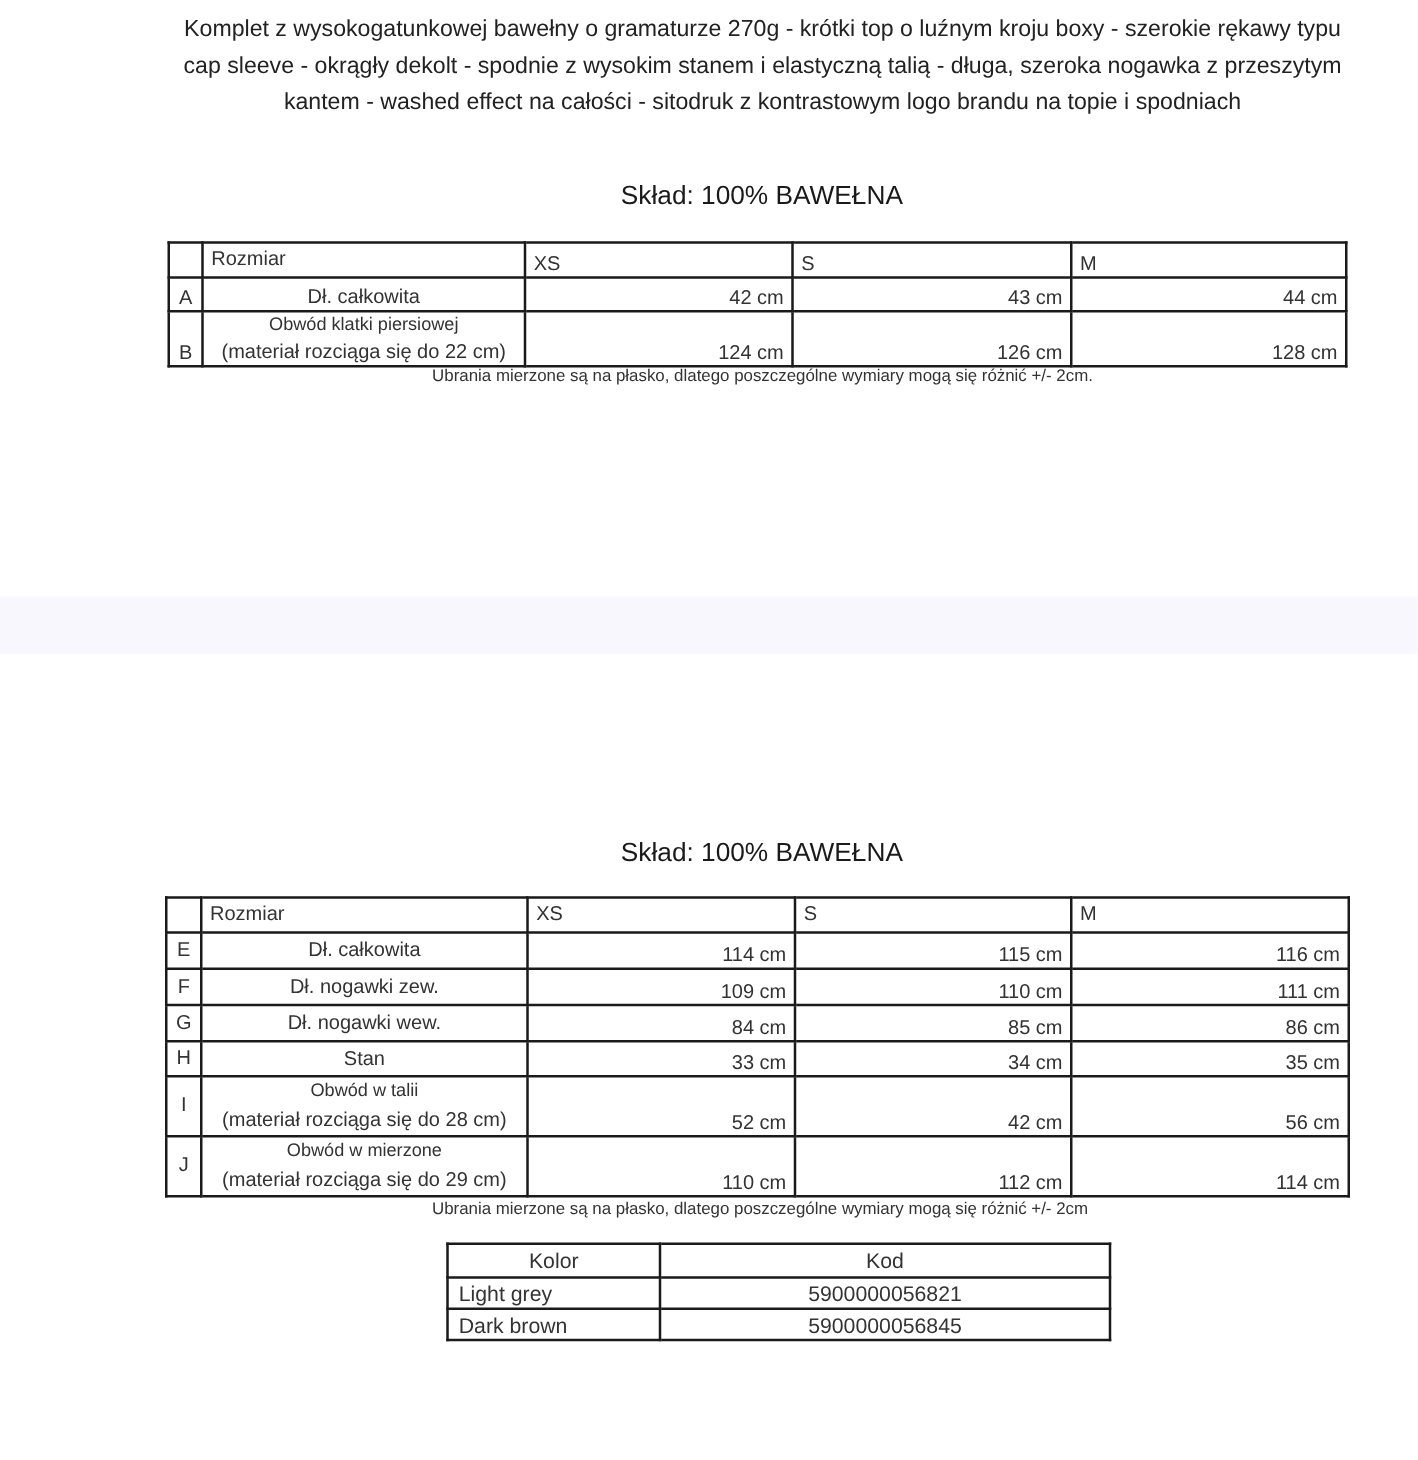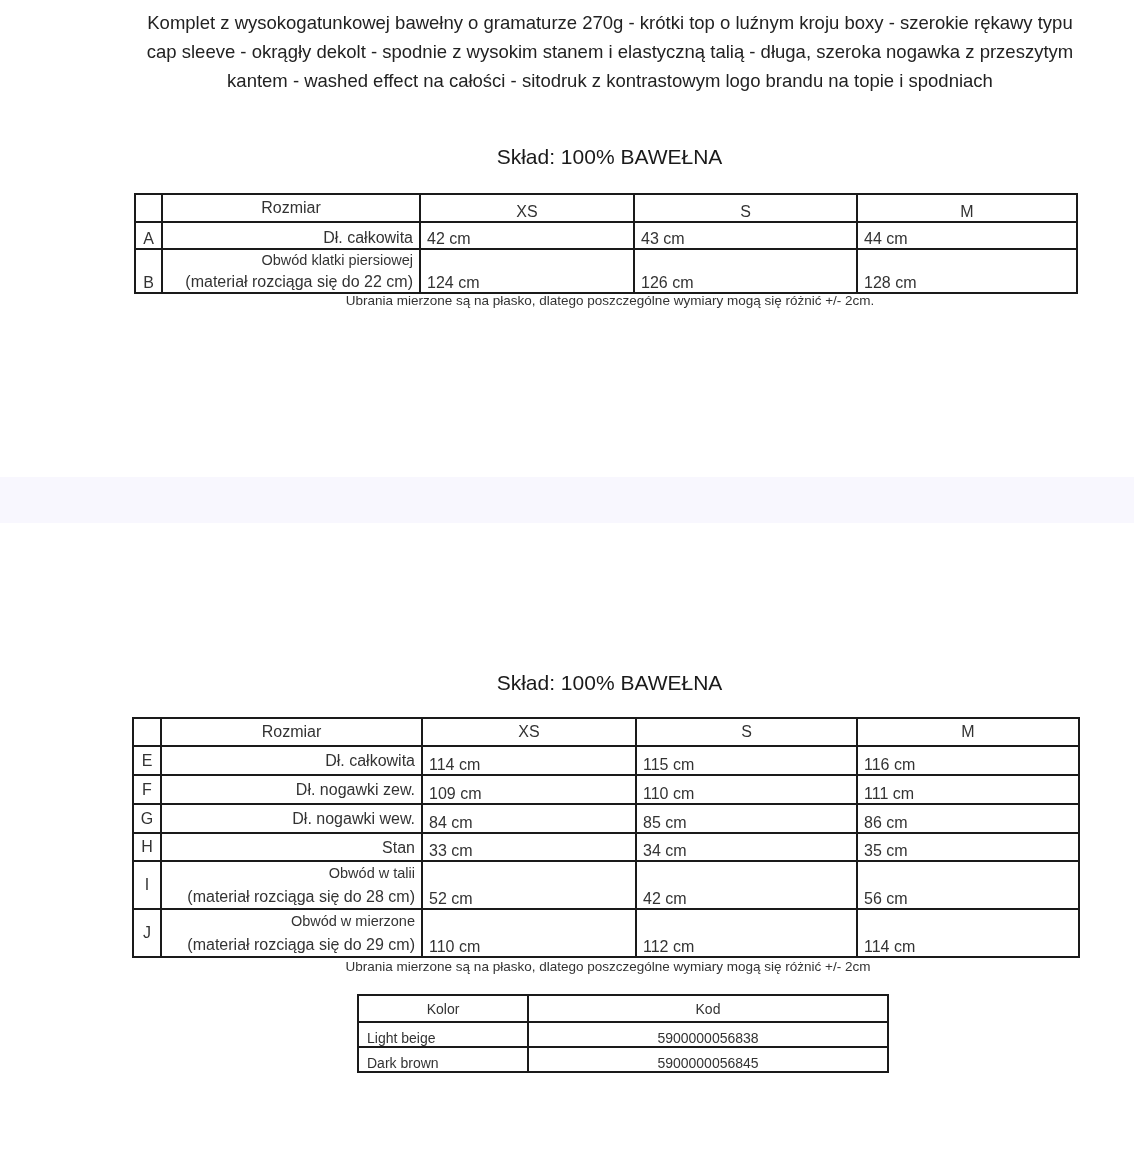--- a/index.html
+++ b/index.html
@@ -6,27 +6,27 @@
   body { width:1134px; height:1168px; position:relative; overflow:hidden;
          font-family:"Liberation Sans", "DejaVu Sans", sans-serif; color:#222; }
   .abs { position:absolute; }
   .desc { left:130px; top:8px; width:960px; text-align:center; font-size:18.5px; line-height:29px; color:#222; }
   .heading { left:0; width:1219px; text-align:center; font-size:21px; color:#1a1a1a; }
   .band { left:0; top:477px; width:1134px; height:46px; background:#f8f7fe; }
 
   table.grid { position:absolute; border-collapse:collapse; table-layout:fixed; font-size:16px; color:#333; }
   table.grid td { border:2px solid #1a1a1a; padding:0 6px; box-sizing:border-box; overflow:hidden; white-space:nowrap; }
   td.letter { text-align:center; padding:0; vertical-align:bottom; }
-  td.label { text-align:right; vertical-align:bottom; line-height:21px; }
-  td.hdr { text-align:center; vertical-align:bottom; }
-  td.val { text-align:left; vertical-align:bottom; padding-bottom:1px;margin-left:25px; }
+  td.label { text-align:center; vertical-align:bottom; line-height:21px; }
+  td.hdr { vertical-align:bottom; }
+  td.val { text-align:right; vertical-align:bottom; padding-bottom:1px;margin-left:25px; }
   .sub { font-size:14.5px; display:block; line-height:21px; }
   .note { font-size:13.5px; color:#333; text-align:center; white-space:nowrap; }
 
-  table.colors { position:absolute; border-collapse:collapse; table-layout:fixed; font-size:14px; color:#333; }
+  table.colors { position:absolute; border-collapse:collapse; table-layout:fixed; font-size:17px; color:#333; }
   table.colors td { border:2px solid #1a1a1a; padding:0 8px; box-sizing:border-box; height:25px; vertical-align:bottom; white-space:nowrap; }
   table.colors td.c { text-align:center; }
 </style>
 </head>
 <body>
 
 <div class="abs desc">Komplet z wysokogatunkowej bawełny o gramaturze 270g - krótki top o luźnym kroju boxy - szerokie rękawy typu cap sleeve - okrągły dekolt - spodnie z wysokim stanem i elastyczną talią - długa, szeroka nogawka z przeszytym kantem - washed effect na całości - sitodruk z kontrastowym logo brandu na topie i spodniach</div>
 
 <div class="abs heading" style="top:145px;">Skład: 100% BAWEŁNA</div>
 
@@ -143,21 +143,21 @@
   <colgroup>
       <col style="width:170px">
       <col style="width:360px">
     </colgroup>
   <tbody>
       <tr style="height:27px">
     <td class="c" style="vertical-align:middle">Kolor</td>
     <td class="c" style="vertical-align:middle">Kod</td>
   </tr>
   <tr>
-    <td>Light beige</td>
-    <td class="c">5900000056838</td>
+    <td>Light grey</td>
+    <td class="c">5900000056821</td>
   </tr>
   <tr>
     <td>Dark brown</td>
     <td class="c">5900000056845</td>
   </tr>
 </tbody>
   </table>
 
 </body></html>

